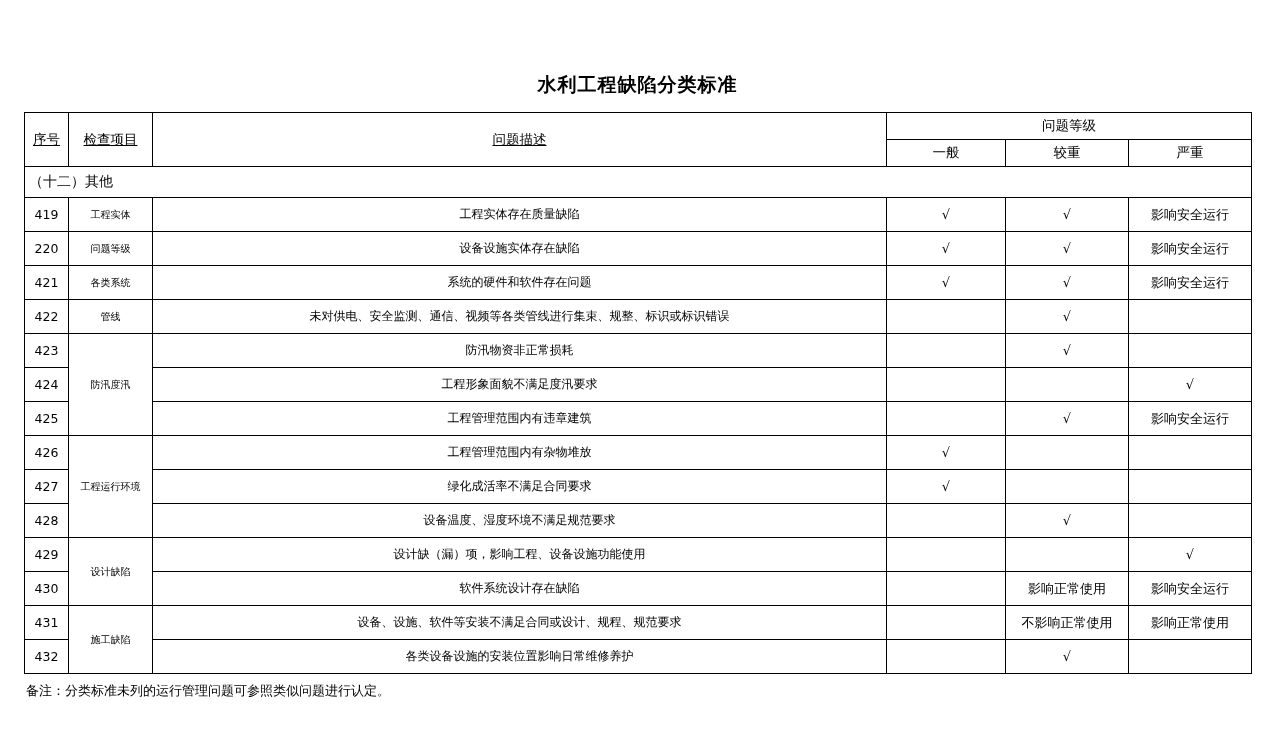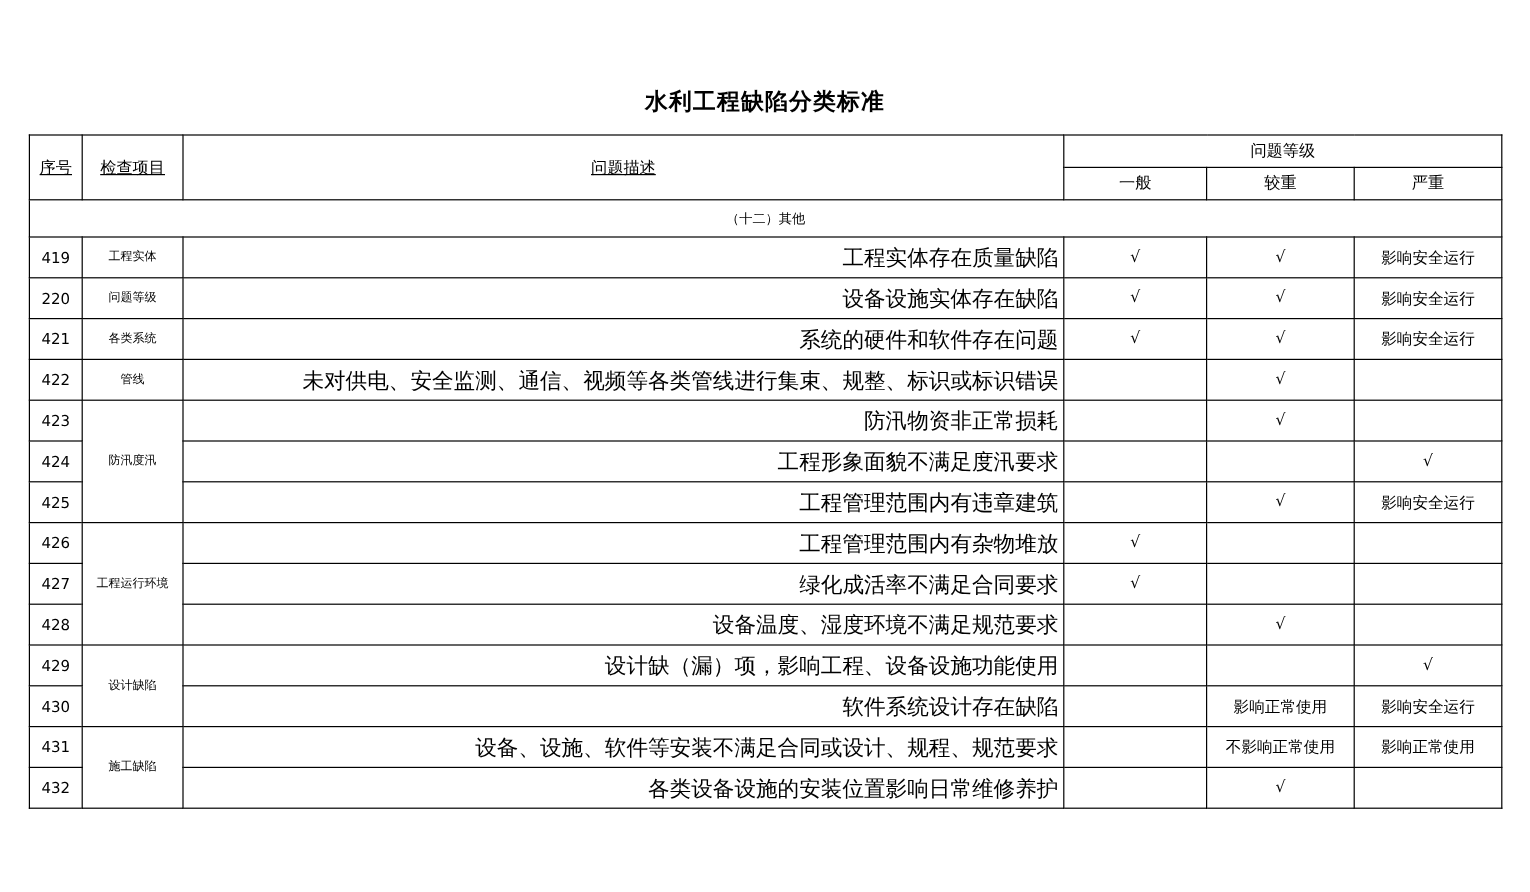--- a/index.html
+++ b/index.html
@@ -58,37 +58,37 @@
     font-size: 13.5px;
     height: 26px;
   }
   .head-tall {
     height: 52px;
     text-decoration: underline;
   }
   .section-row td {
     height: 30px;
     font-weight: bold;
-    font-size: 11px;
-    text-align: center;
+    font-size: 14px;
+    text-align: left;
     padding-left: 8px;
   }
   .num-cell {
     text-align: center;
     font-size: 12.5px;
     height: 33px;
   }
   .item-cell {
     text-align: center;
     font-size: 10px;
     line-height: 1.35;
   }
   .desc-cell {
-    text-align: right;
-    font-size: 18px;
+    text-align: center;
+    font-size: 12px;
     padding-left: 6px;
   }
   .mark-cell {
     text-align: center;
     font-size: 13px;
   }
   .remark {
     padding: 8px 24px 0 26px;
     font-size: 13px;
   }
@@ -244,14 +244,15 @@
           <td class="num-cell">432</td>
           <td class="desc-cell">各类设备设施的安装位置影响日常维修养护</td>
           <td class="mark-cell"></td>
           <td class="mark-cell">√</td>
           <td class="mark-cell"></td>
         </tr>
       </tbody>
     </table>
   </div>
 
+  <div class="remark">备注：分类标准未列的运行管理问题可参照类似问题进行认定。</div>
 
 </div>
 
 </body></html>

